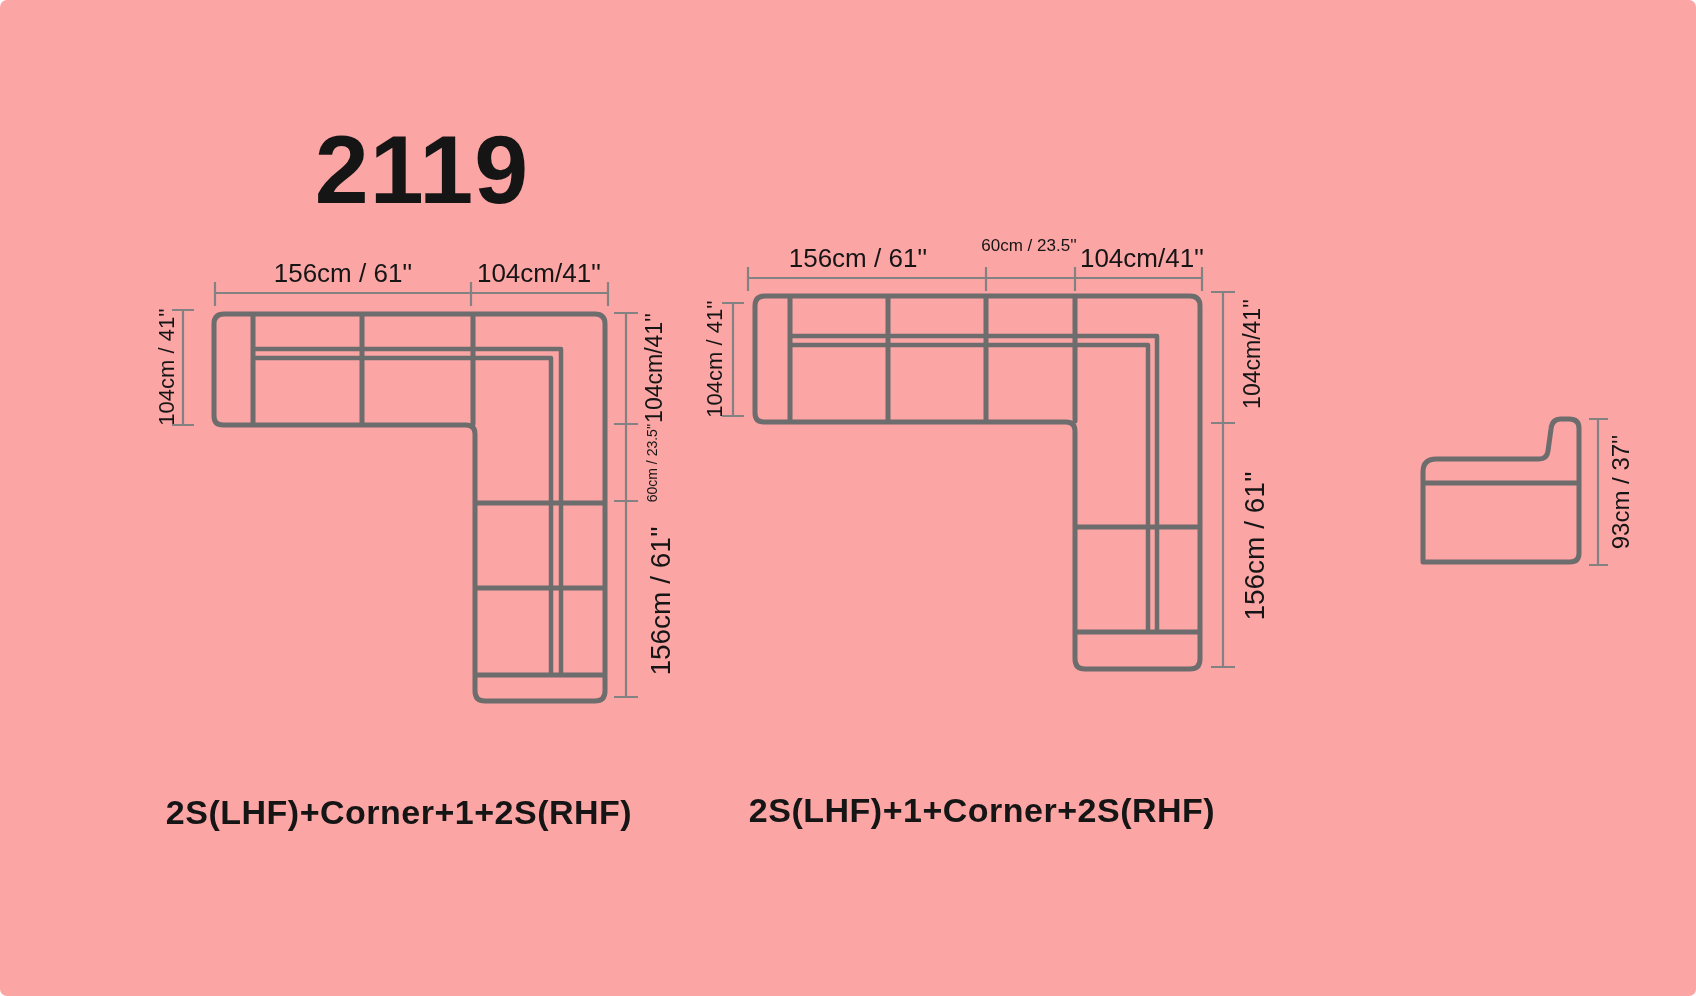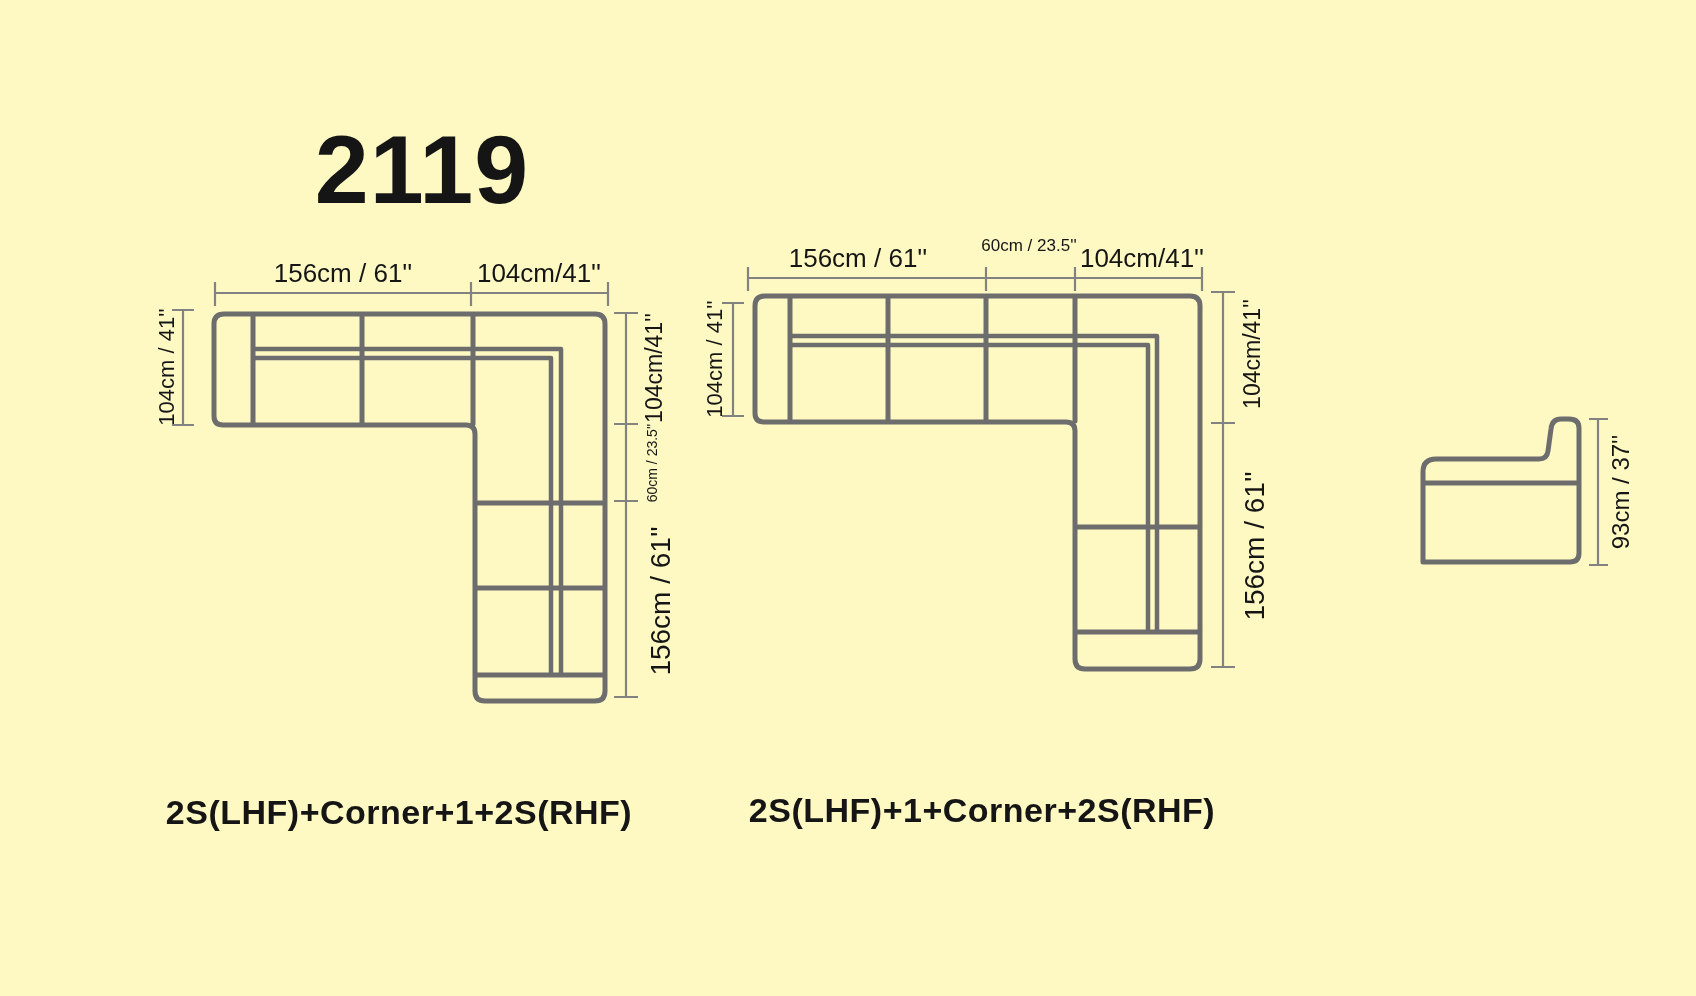--- a/index.html
+++ b/index.html
@@ -8,21 +8,22 @@
     background: #ffffff;
     width: 1696px;
     height: 996px;
     overflow: hidden;
     font-family: "Liberation Sans", "DejaVu Sans", sans-serif;
   }
   #canvas-wrap {
     position: relative;
     width: 1696px;
     height: 996px;
-    background: #fef9c3;
+    background: #fca5a5;
+    border-radius: 7px;
   }
   svg { display: block; }
   .sofa-line {
     fill: none;
     stroke-linecap: round;
     stroke-linejoin: round;
   }
   .dim-line {
     fill: none;
     stroke-linecap: butt;

